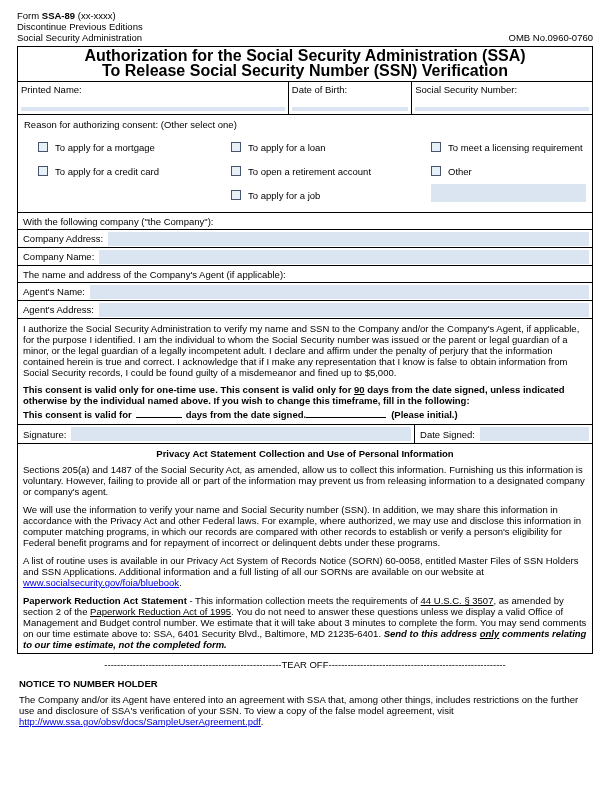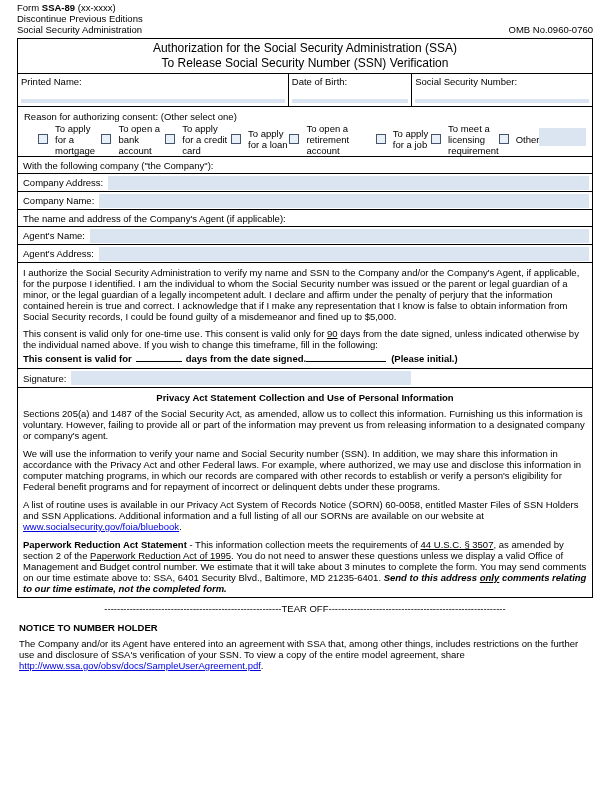--- a/index.html
+++ b/index.html
@@ -1,43 +1,43 @@
 <!DOCTYPE html>
 <html><head>
 <meta charset="utf-8">
 <style>
   *{margin:0;padding:0;box-sizing:border-box}
   html{background:#fff}
   body{width:610px;height:791px;background:#fff;color:#000;font-family:"Liberation Sans","DejaVu Sans",sans-serif;font-size:9.5px;line-height:11px;overflow:hidden}
-  .page{padding:2px 17px 8px}
+  .page{padding:10px 17px 8px}
   .hdr{display:flex;justify-content:space-between;align-items:flex-end;margin-bottom:3px}
   .bold{font-weight:bold}
   .formbox{border:1.6px solid #000}
-  .titleblk{text-align:center;font-weight:normal;font-size:12px;line-height:14.5px;padding:2px 0 3px;border-bottom:1.5px solid #000}
+  .titleblk{text-align:center;font-weight:bold;font-size:16px;line-height:14.5px;padding:2px 0 3px;border-bottom:1.5px solid #000}
   .idrow{display:flex;border-bottom:1.5px solid #000;height:33px}
   .idcell{display:flex;flex-direction:column;padding:2px 3px 3px}
   .idcell+.idcell{border-left:1.2px solid #000}
   .c1{width:47%}.c2{width:21.5%}.c3{width:31.5%}
   .idlbl{margin-bottom:12px;white-space:nowrap}
   .fill{background:#dbe5f1}
   .idfill{flex:1}
   .reason{padding:4px 6px 5px;border-bottom:1.5px solid #000}
   .reason-label{margin-bottom:5px}
   .cbgrid{display:flex;padding-left:14px}
-  .cbcol{display:flex;flex-direction:row}
+  .cbcol{display:flex;flex-direction:column}
   .cbcol-1{width:193px}.cbcol-2{width:200px}.cbcol-3{flex:1}
   .cbitem{display:flex;align-items:center;height:24px}
   .cb{width:10px;height:10px;border:1.2px solid #44546a;background:#eaf0f8;margin-right:7px;flex:none}
   .otherfill{height:18px;width:100%;margin-top:1px}
   .introline{padding:3px 5px 2px;border-bottom:1px solid #000}
   .inprow{display:flex;align-items:center;min-height:18px;padding:1px 3px 1px 5px;border-bottom:1px solid #000}
   .rl{white-space:nowrap;margin-right:5px}
   .rowfill{flex:1;height:14px}
   .para{padding:4px 5px 3px}
-  .consent{padding:3px 5px 1px;font-weight:normal}
+  .consent{padding:3px 5px 1px;font-weight:bold}
   .validfor{padding:1px 5px 4px;font-weight:bold}
   .blank{display:inline-block;border-bottom:1px solid #000;height:10px;vertical-align:baseline}
   .blank-days{width:46px;margin:0 4px}
   .blank-init{width:80px;margin-right:5px}
   .sigrow{display:flex;border-top:1.3px solid #000;border-bottom:1.3px solid #000}
   .sigcell{display:flex;align-items:center;min-height:18px;padding:1px 3px 1px 5px}
   .sig-main{width:69%}
   .sig-date{width:31%;border-left:1.3px solid #000}
   .relrow{display:flex;align-items:center;min-height:18px;padding:1px 3px 1px 5px;border-bottom:1.3px solid #000}
   .privhead{text-align:center;font-weight:bold;padding:4px 0 1px}
@@ -85,24 +85,20 @@
       </div>
     </div>
 
     <div class="reason">
       <div class="reason-label">Reason for authorizing consent: (Other select one)</div>
       <div class="cbgrid">
         <div class="cbcol cbcol-1">
           <div class="cbitem">
             <span class="cb"></span>
             <span>To apply for a mortgage</span>
-          </div>
-          <div class="cbitem">
-            <span class="cb"></span>
-            <span>To open a bank account</span>
           </div>
           <div class="cbitem">
             <span class="cb"></span>
             <span>To apply for a credit card</span>
           </div>
         </div>
         <div class="cbcol cbcol-2">
           <div class="cbitem">
             <span class="cb"></span>
             <span>To apply for a loan</span>
@@ -156,34 +152,38 @@
 
     <div class="consent"><span>This consent is valid only for one-time use. This consent is valid only for </span><span class="u">90</span><span> days from the date signed, unless indicated otherwise by the individual named above. If you wish to change this timeframe, fill in the following:</span></div>
 
     <div class="validfor"><span>This consent is valid for</span><span class="blank blank-days"></span><span>days from the date signed.</span><span class="blank blank-init"></span><span>(Please initial.)</span></div>
 
     <div class="sigrow">
       <div class="sigcell sig-main">
         <span class="rl">Signature:</span>
         <span class="fill rowfill"></span>
       </div>
+      <div class="sigcell sig-date">
+        <span class="rl">Date Signed:</span>
+        <span class="fill rowfill"></span>
+      </div>
     </div>
 
 
     <div class="privhead">Privacy Act Statement Collection and Use of Personal Information</div>
 
     <div class="para">Sections 205(a) and 1487 of the Social Security Act, as amended, allow us to collect this information. Furnishing us this information is voluntary. However, failing to provide all or part of the information may prevent us from releasing information to a designated company or company's agent.</div>
 
     <div class="para">We will use the information to verify your name and Social Security number (SSN). In addition, we may share this information in accordance with the Privacy Act and other Federal laws. For example, where authorized, we may use and disclose this information in computer matching programs, in which our records are compared with other records to establish or verify a person's eligibility for Federal benefit programs and for repayment of incorrect or delinquent debts under these programs.</div>
 
     <div class="para"><span>A list of routine uses is available in our Privacy Act System of Records Notice (SORN) 60-0058, entitled Master Files of SSN Holders and SSN Applications. Additional information and a full listing of all our SORNs are available on our website at </span><span class="link">www.socialsecurity.gov/foia/bluebook</span><span>.</span></div>
 
     <div class="para"><span class="bold">Paperwork Reduction Act Statement</span><span> - This information collection meets the requirements of </span><span class="u">44 U.S.C. § 3507</span><span>, as amended by section 2 of the </span><span class="u">Paperwork Reduction Act of 1995</span><span>. You do not need to answer these questions unless we display a valid Office of Management and Budget control number. We estimate that it will take about 3 minutes to complete the form. You may send comments on our time estimate above to: SSA, 6401 Security Blvd., Baltimore, MD 21235-6401. </span><span class="bi">Send to this address </span><span class="biu">only</span><span class="bi"> comments relating to our time estimate, not the completed form.</span></div>
 
   </div>
 
   <div class="tear">--------------------------------------------------------TEAR OFF--------------------------------------------------------</div>
 
   <div class="noticehead">NOTICE TO NUMBER HOLDER</div>
 
-  <div class="noticep"><span>The Company and/or its Agent have entered into an agreement with SSA that, among other things, includes restrictions on the further use and disclosure of SSA's verification of your SSN. To view a copy of the entire model agreement, share </span><span class="link">http://www.ssa.gov/obsv/docs/SampleUserAgreement.pdf</span><span>.</span></div>
+  <div class="noticep"><span>The Company and/or its Agent have entered into an agreement with SSA that, among other things, includes restrictions on the further use and disclosure of SSA's verification of your SSN. To view a copy of the false model agreement, visit </span><span class="link">http://www.ssa.gov/obsv/docs/SampleUserAgreement.pdf</span><span>.</span></div>
 
 </div>
 
 </body></html>

